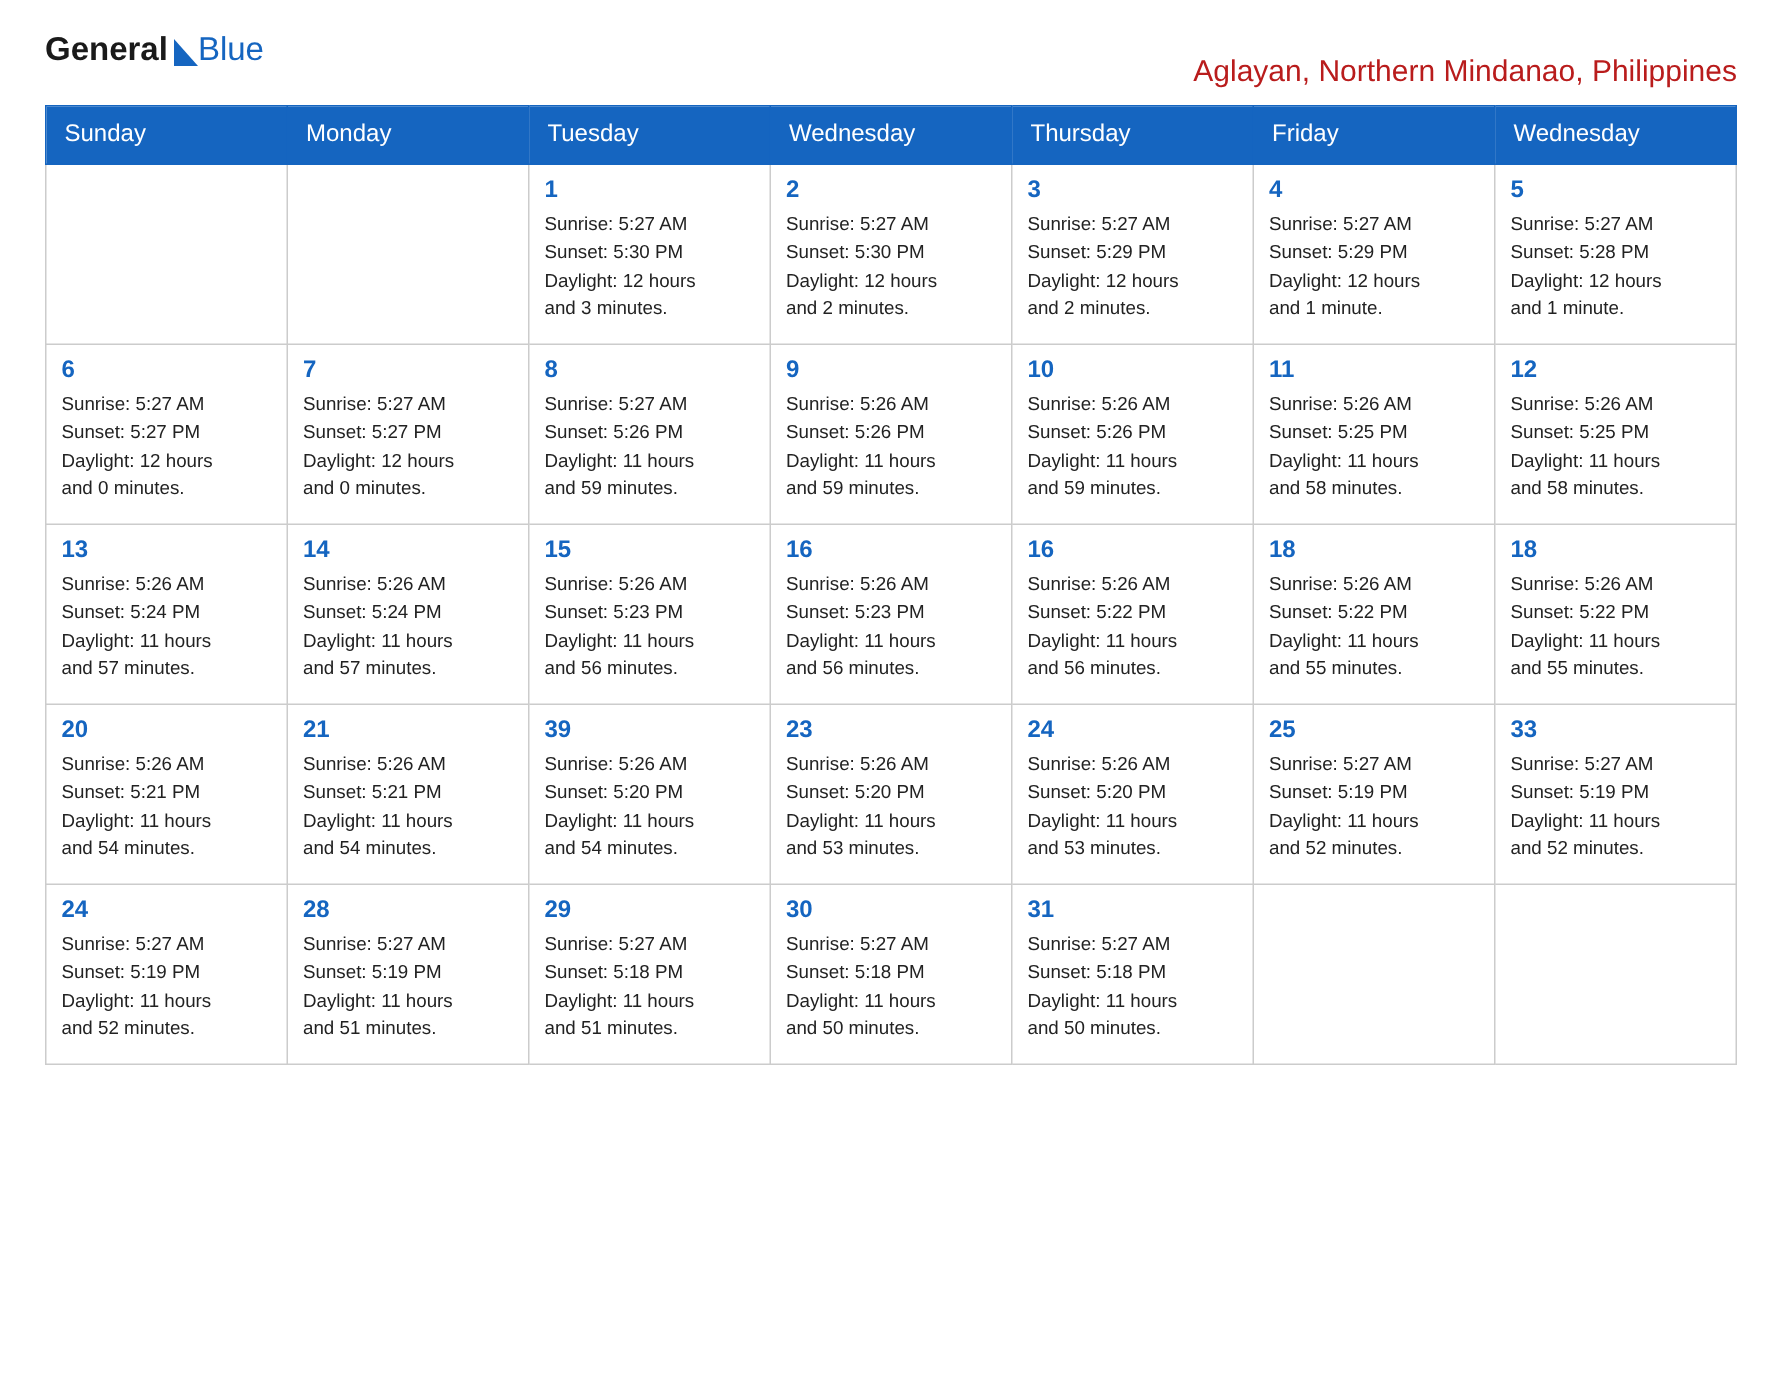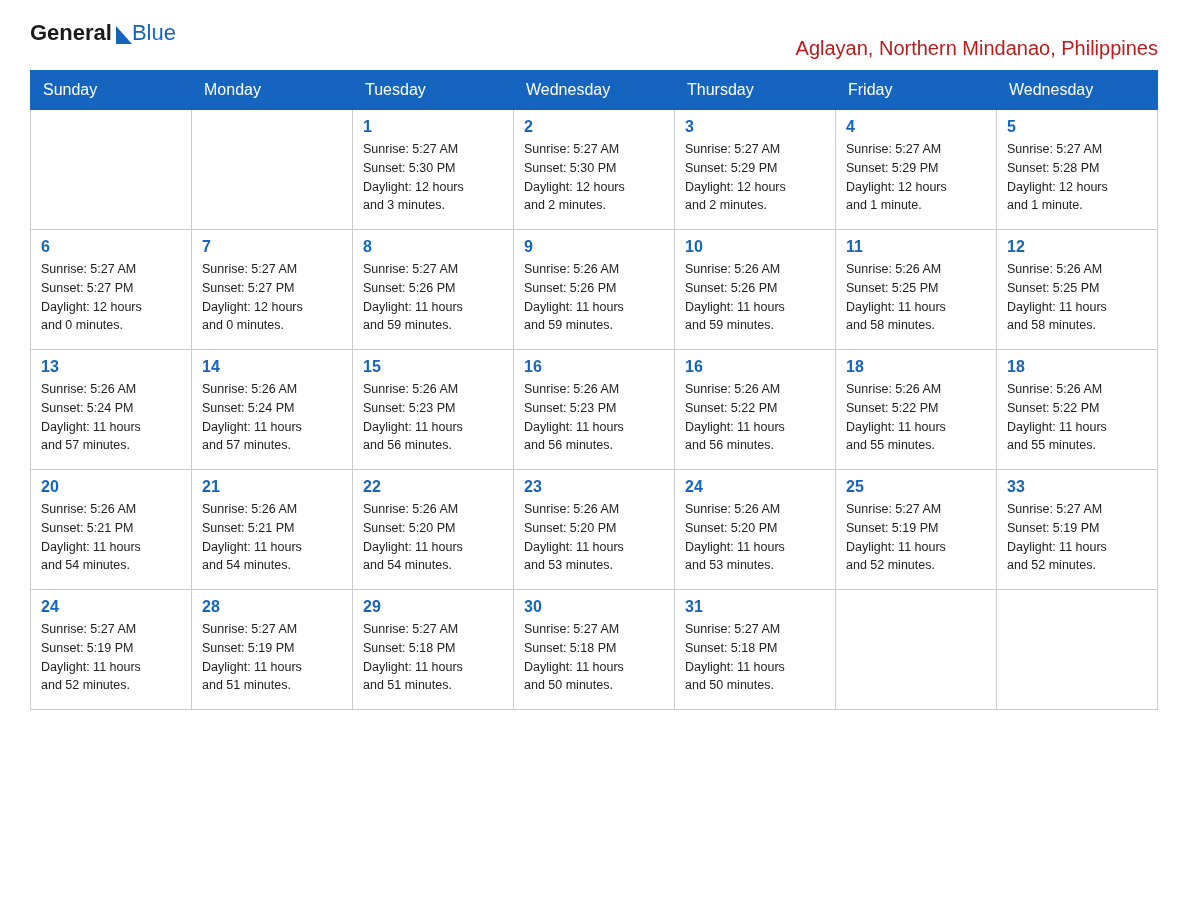--- a/index.html
+++ b/index.html
@@ -271,21 +271,21 @@
 and 54 minutes.</div>
         </td>
         <td>
           <span class="day-number">21</span>
           <div class="day-info" style="white-space: pre-line;">Sunrise: 5:26 AM
 Sunset: 5:21 PM
 Daylight: 11 hours
 and 54 minutes.</div>
         </td>
         <td>
-          <span class="day-number">22</span>
+          <span class="day-number">39</span>
           <div class="day-info" style="white-space: pre-line;">Sunrise: 5:26 AM
 Sunset: 5:20 PM
 Daylight: 11 hours
 and 54 minutes.</div>
         </td>
         <td>
           <span class="day-number">23</span>
           <div class="day-info" style="white-space: pre-line;">Sunrise: 5:26 AM
 Sunset: 5:20 PM
 Daylight: 11 hours

